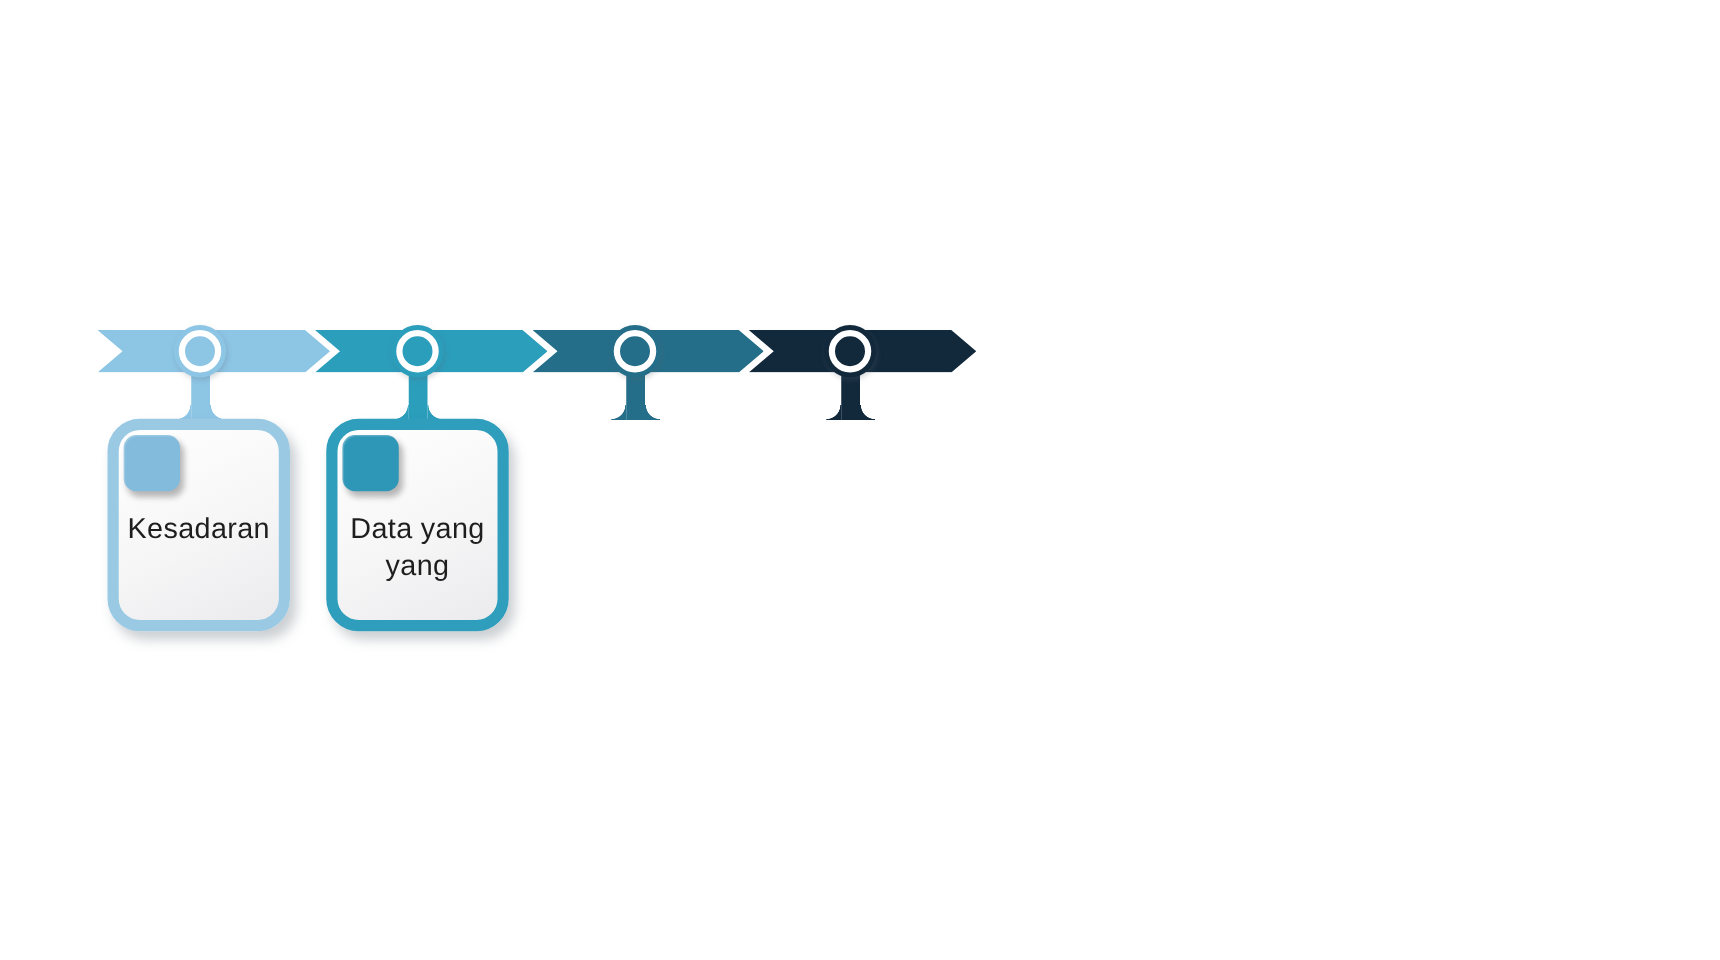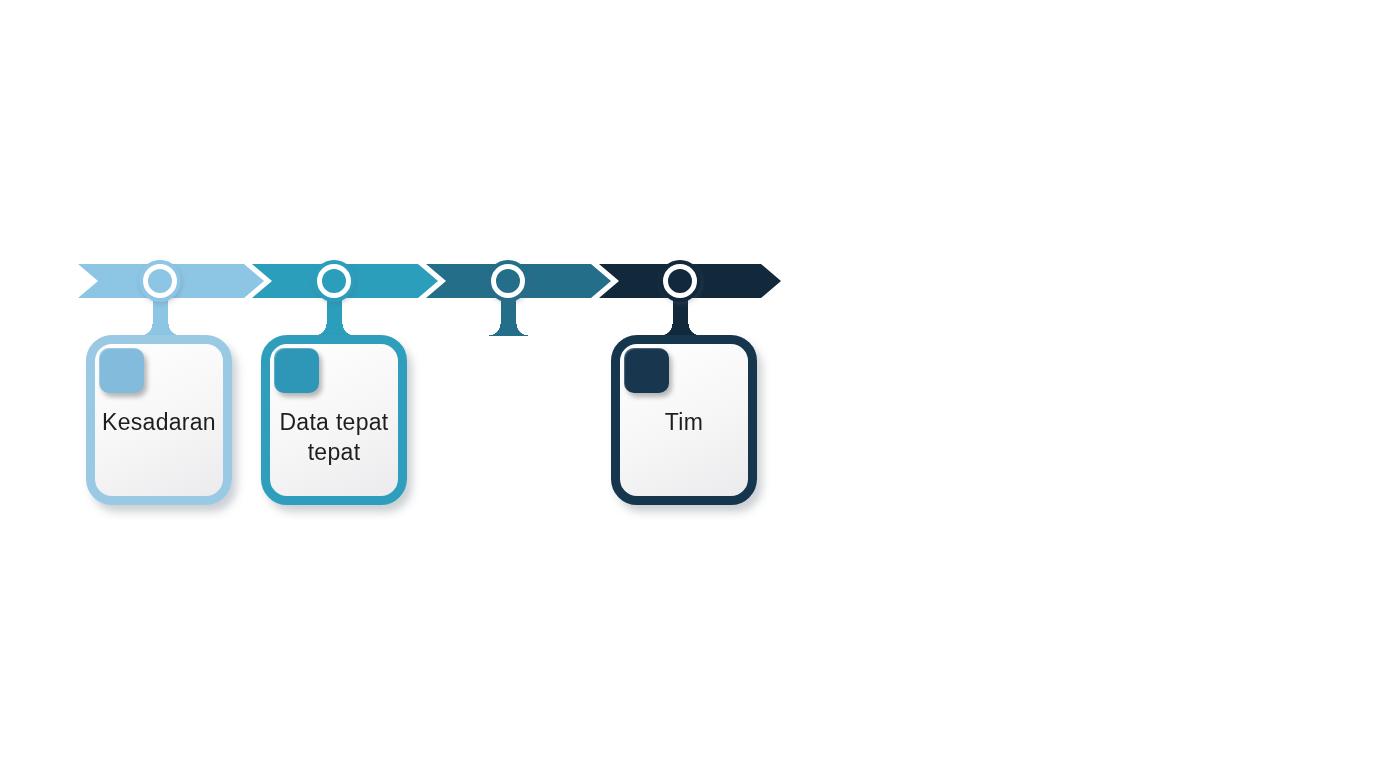--- a/index.html
+++ b/index.html
@@ -134,20 +134,16 @@
   <div class="node" style="left: 659px; --seg: #12293c; --border: #16364d; --icon: #18374e;">
     <div class="ring"></div>
   </div>
 
   <div class="card" style="left: 86px; --seg: #8dc5e5; --border: #9ac9e4; --icon: #82bbdb;">
     <div class="sq"></div>
     <div class="label">Kesadaran</div>
   </div>
   <div class="card" style="left: 261px; --seg: #2b9ebc; --border: #2e9ebc; --icon: #2e96b6;">
     <div class="sq"></div>
-    <div class="label">Data tepat tepat</div>
-  </div>
-  <div class="card" style="left: 611px; --seg: #12293c; --border: #16364d; --icon: #18374e;">
-    <div class="sq"></div>
-    <div class="label">Tim</div>
+    <div class="label">Data yang yang</div>
   </div>
 
 </div>
 
 </body></html>

